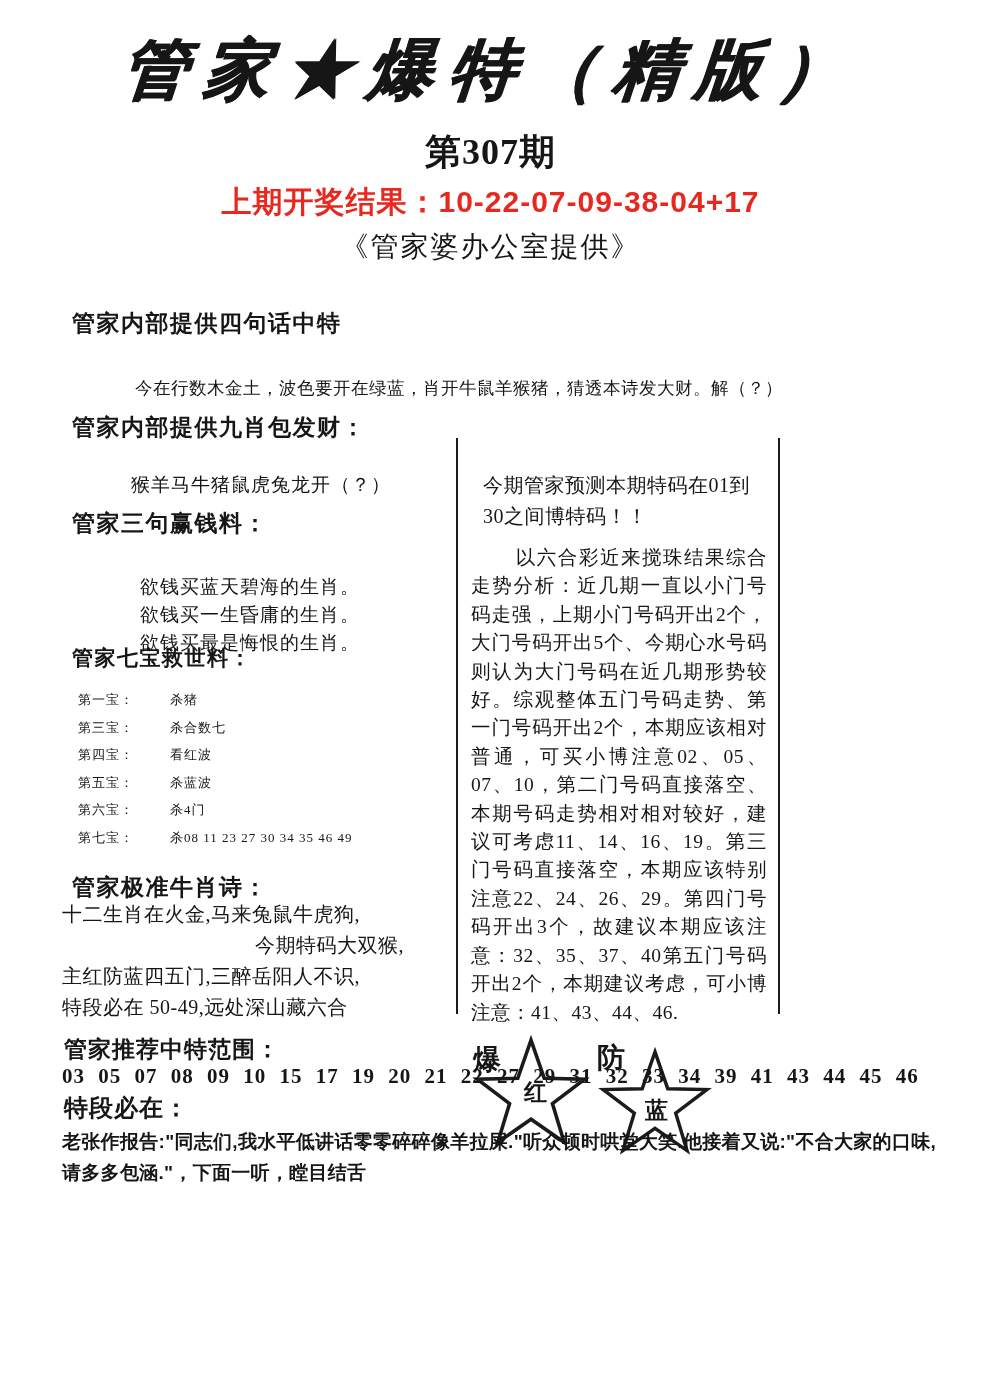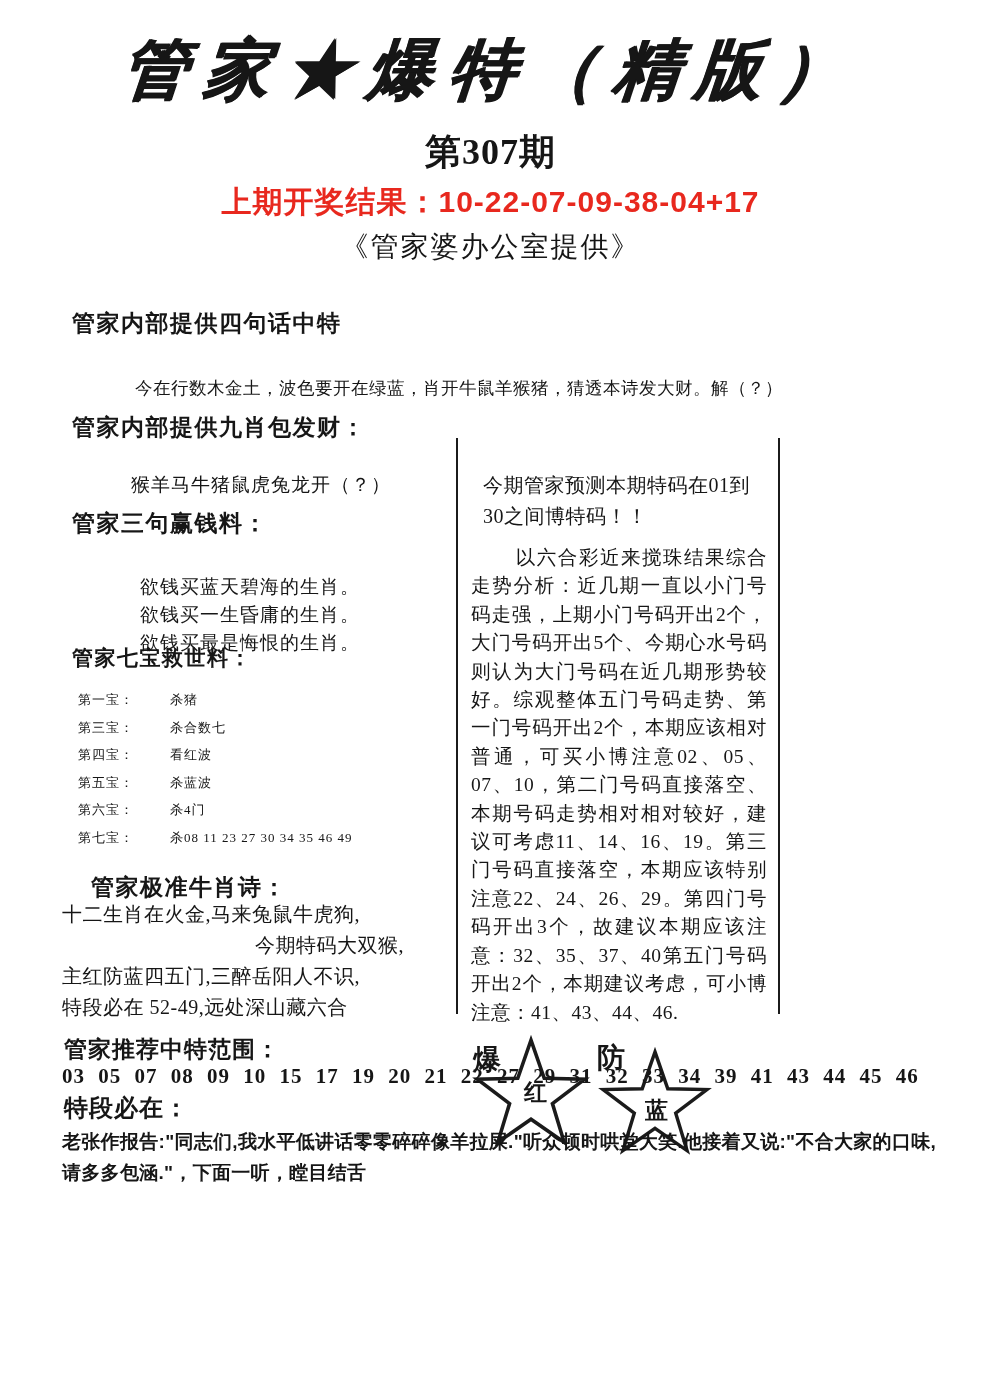--- a/index.html
+++ b/index.html
@@ -155,26 +155,26 @@
   <div class="sec-heading" style="top:644px; left:72px; font-size:21px;">管家七宝救世料：</div>
   <div class="treasure-list">
     <div class="treasure-row"><span class="t-label">第一宝：</span><span>杀猪</span></div>
     <div class="treasure-row"><span class="t-label">第三宝：</span><span>杀合数七</span></div>
     <div class="treasure-row"><span class="t-label">第四宝：</span><span>看红波</span></div>
     <div class="treasure-row"><span class="t-label">第五宝：</span><span>杀蓝波</span></div>
     <div class="treasure-row"><span class="t-label">第六宝：</span><span>杀4门</span></div>
     <div class="treasure-row"><span class="t-label">第七宝：</span><span>杀08 11 23 27 30 34 35 46 49</span></div>
   </div>
 
-  <div class="sec-heading" style="top:872px; left:72px;margin-left:19px;">管家极准牛肖诗：</div>
+  <div class="sec-heading" style="top:872px; left:72px;">管家极准牛肖诗：</div>
   <div class="ox-poem">
     <div>十二生肖在火金,马来兔鼠牛虎狗,</div>
     <div class="ox-line-right">今期特码大双猴,</div>
     <div>主红防蓝四五门,三醉岳阳人不识,</div>
-    <div>特段必在 52-49,远处深山藏六合</div>
+    <div>特段必在 50-49,远处深山藏六合</div>
   </div>
 
   <div class="pred-box">
     <p class="pred-intro">今期管家预测本期特码在01到30之间博特码！！</p>
     <p class="pred-analysis">以六合彩近来搅珠结果综合走势分析：近几期一直以小门号码走强，上期小门号码开出2个，大门号码开出5个、今期心水号码则认为大门号码在近几期形势较好。综观整体五门号码走势、第一门号码开出2个，本期应该相对普通，可买小博注意02、05、07、10，第二门号码直接落空、本期号码走势相对相对较好，建议可考虑11、14、16、19。第三门号码直接落空，本期应该特别注意22、24、26、29。第四门号码开出3个，故建议本期应该注意：32、35、37、40第五门号码开出2个，本期建议考虑，可小博注意：41、43、44、46.</p>
     <div class="stars">
       <svg class="star-svg star1" width="128" height="118" viewBox="0 0 120 115">
         <path d="M60,7 L72.9,44.2 L112.3,45 L80.9,68.8 L92.3,106.5 L60,84 L27.7,106.5 L39.1,68.8 L7.7,45 L47.1,44.2 Z" fill="#ffffff" stroke="#1b1b1b" stroke-width="3.5" stroke-linejoin="miter"></path>
       </svg>
       <svg class="star-svg star2" width="124" height="114" viewBox="0 0 120 115">

